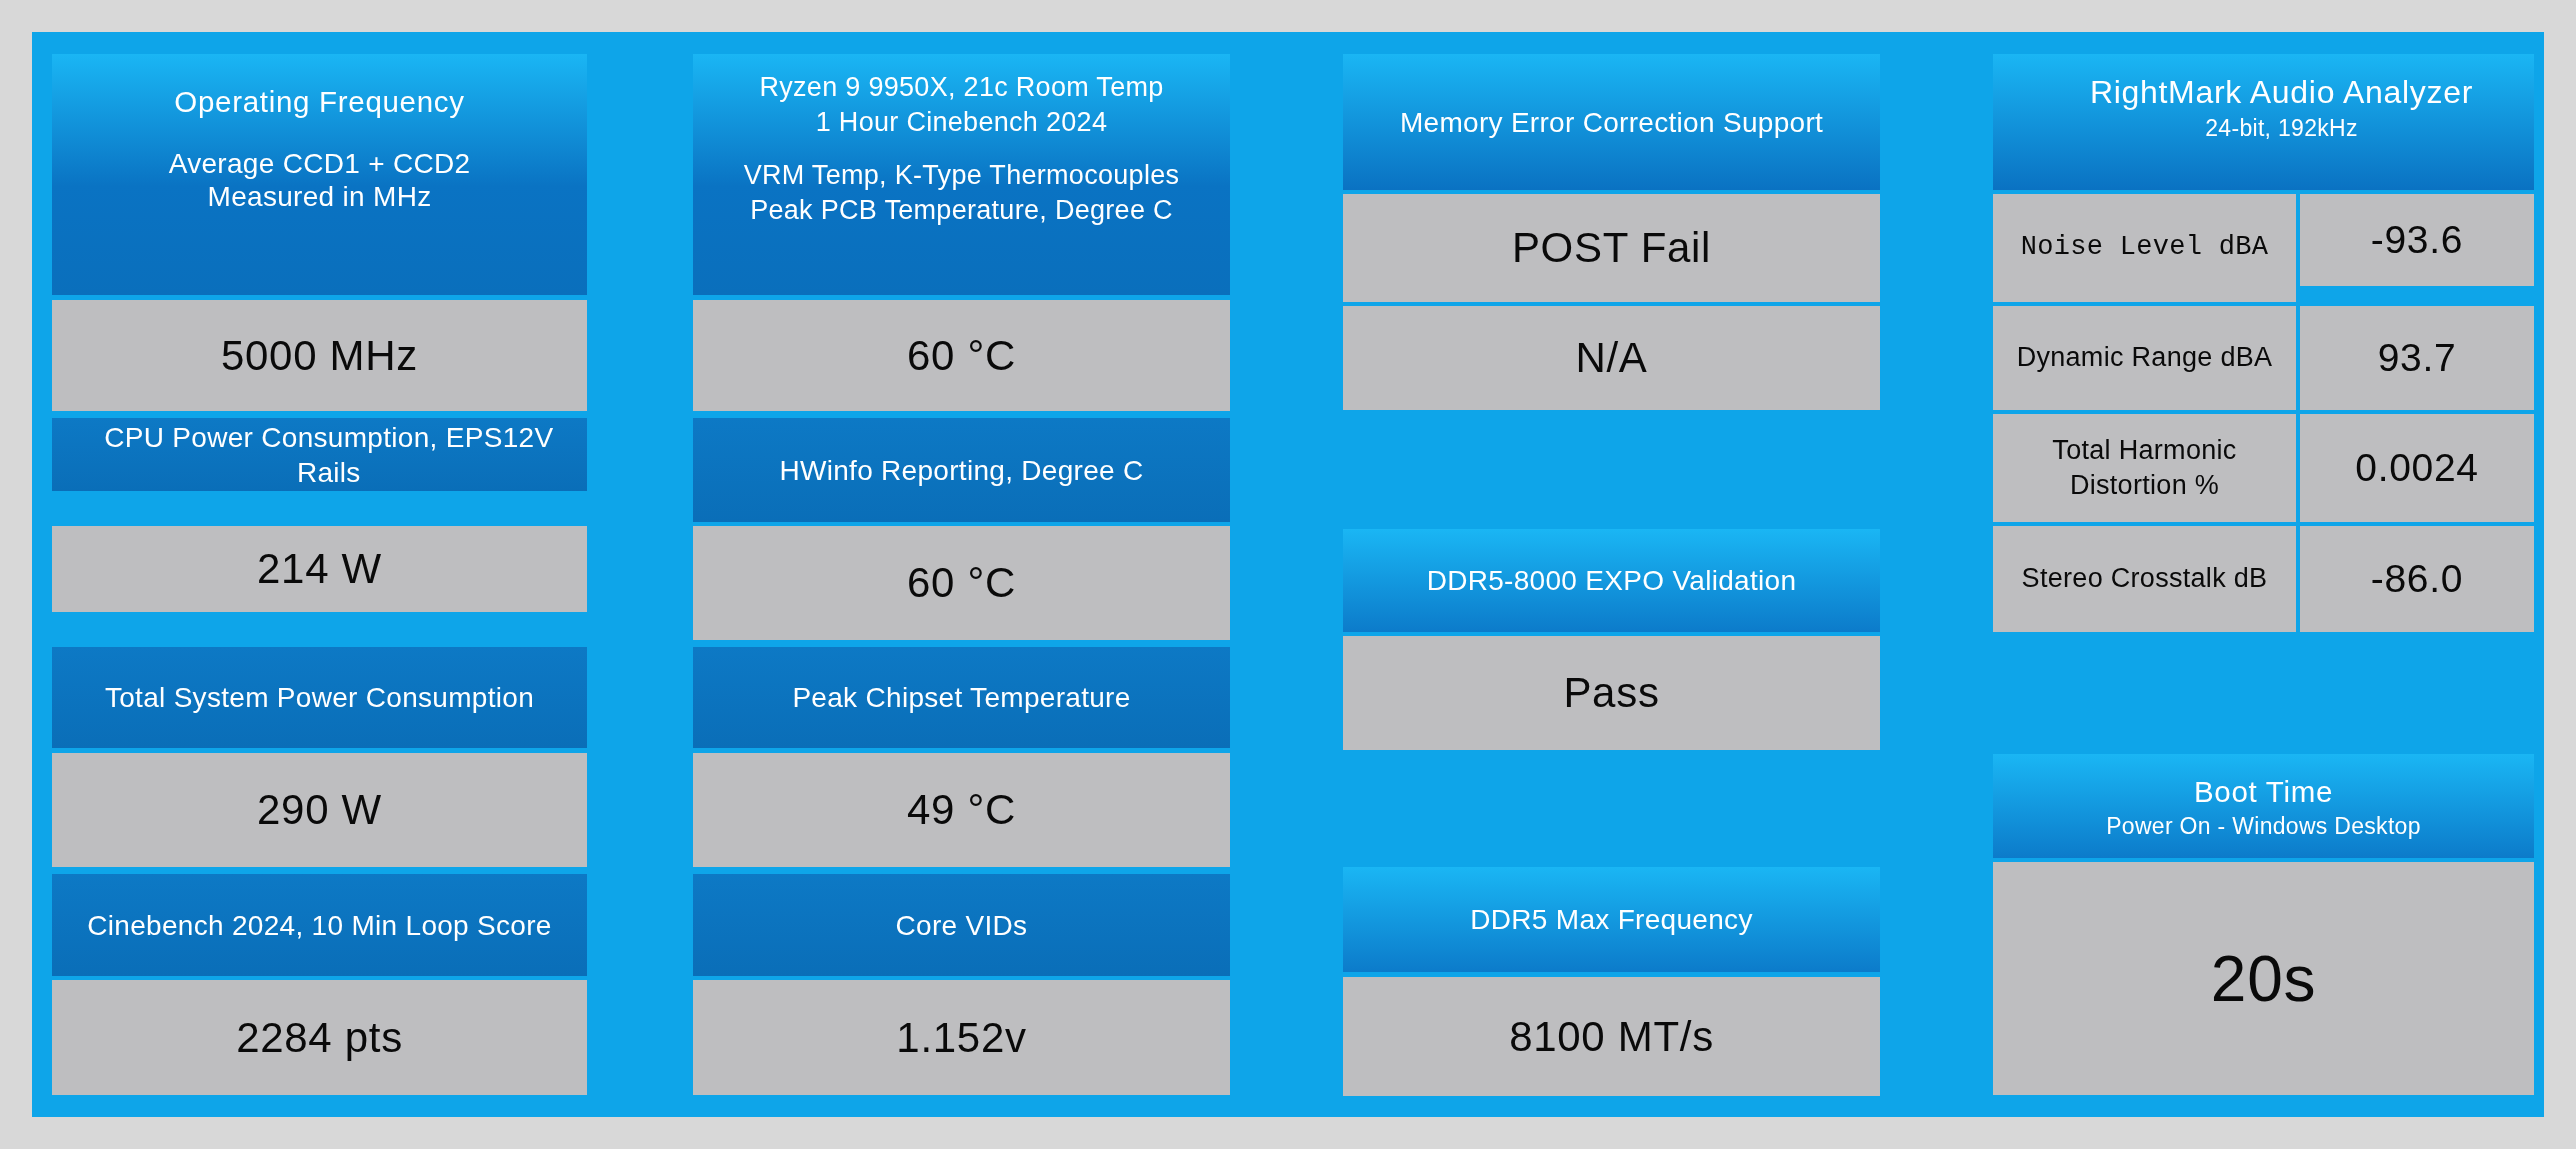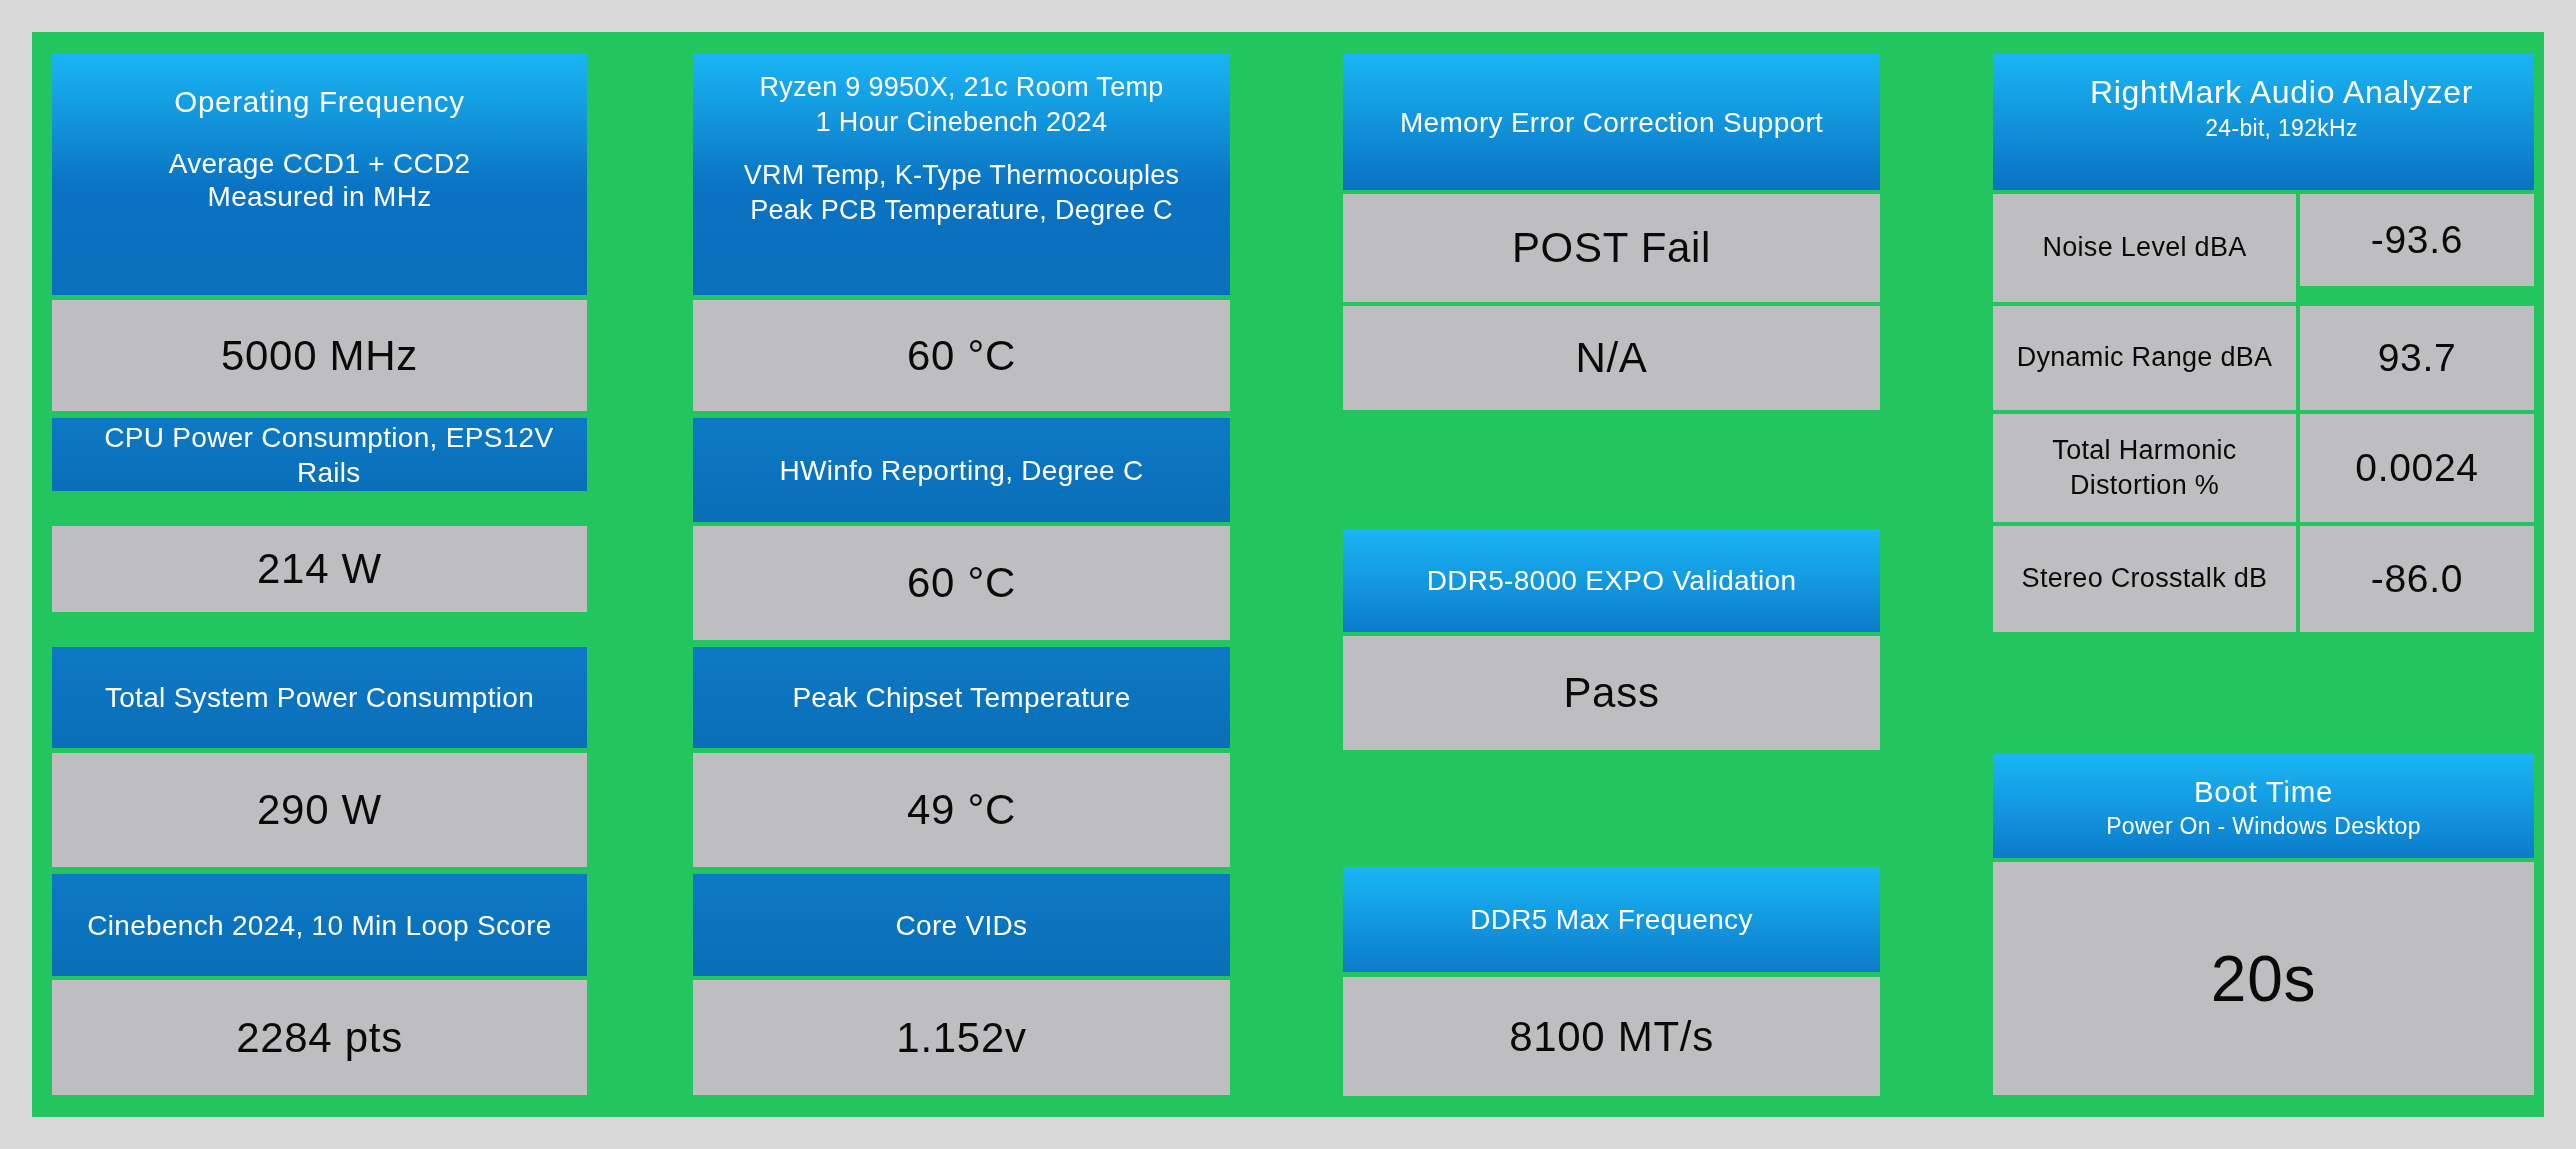--- a/index.html
+++ b/index.html
@@ -10,21 +10,21 @@
   .stage {
     position:relative;
     width:2576px; height:1149px;
     background:#d8d8d8;
     overflow:hidden;
   }
   .page-inner {
     position:absolute;
     left:32px; top:32px;
     width:2512px; height:1085px;
-    background:#22c55e;
+    background:#0ea5e9;
   }
   .cell {
     position:absolute;
     display:flex;
     align-items:center;
     justify-content:center;
     text-align:center;
     box-sizing:border-box;
   }
   
@@ -116,21 +116,21 @@
     <div class="cell hdr-mid t-label" style="left:1311px;top:497px;width:537px;height:103px;">DDR5-8000 EXPO Validation</div>
     <div class="cell val t-value" style="left:1311px;top:604px;width:537px;height:114px;">Pass</div>
     <div class="cell hdr-mid t-label" style="left:1311px;top:835px;width:537px;height:105px;">DDR5 Max Frequency</div>
     <div class="cell val t-value" style="left:1311px;top:945px;width:537px;height:119px;">8100 MT/s</div>
 
     <div class="cell hdr rmaa-hdr" style="left:1961px;top:22px;width:541px;height:136px;padding-left:36px;">
       <div class="t-title-lg">RightMark Audio Analyzer</div>
       <div class="t-sub-sm">24-bit, 192kHz</div>
     </div>
 
-    <div class="cell val t-label-sm" style="left:1961px;top:162px;width:303px;height:108px;">Noise Level dBA</div>
+    <div class="cell val t-label-sm" style="left:1961px;top:162px;width:303px;height:108px;font-family:Liberation Mono, monospace;">Noise Level dBA</div>
     <div class="cell val t-value-md" style="left:2268px;top:162px;width:234px;height:92px;">-93.6</div>
 
     <div class="cell val t-label-sm" style="left:1961px;top:274px;width:303px;height:104px;">Dynamic Range dBA</div>
     <div class="cell val t-value-md" style="left:2268px;top:274px;width:234px;height:104px;">93.7</div>
 
     <div class="cell val t-label-sm" style="left:1961px;top:382px;width:303px;height:108px;">Total Harmonic Distortion %</div>
     <div class="cell val t-value-md" style="left:2268px;top:382px;width:234px;height:108px;">0.0024</div>
 
     <div class="cell val t-label-sm" style="left:1961px;top:494px;width:303px;height:106px;">Stereo Crosstalk dB</div>
     <div class="cell val t-value-md" style="left:2268px;top:494px;width:234px;height:106px;">-86.0</div>

